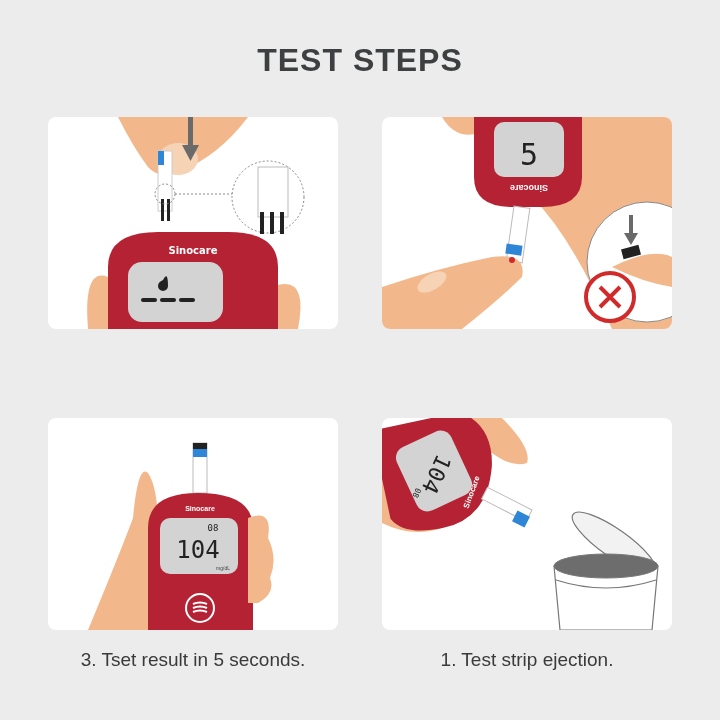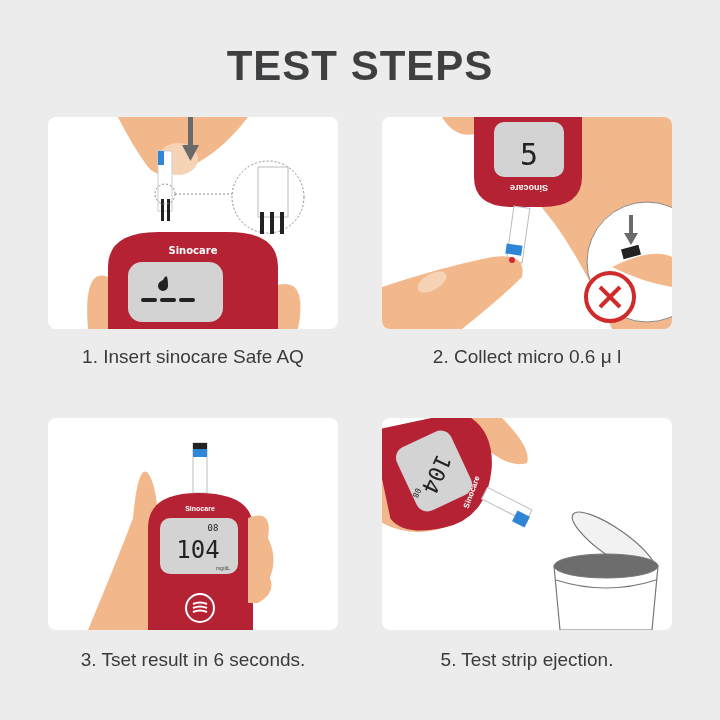--- a/index.html
+++ b/index.html
@@ -1,17 +1,17 @@
 <!DOCTYPE html>
 <html><head>
 <meta charset="utf-8">
 <style>
   html,body{margin:0;padding:0;}
   body{width:720px;height:720px;background:#ececec;position:relative;overflow:hidden;font-family:"Liberation Sans",sans-serif;}
-  .title{position:absolute;left:0;top:42px;width:720px;text-align:center;font-size:42px;font-weight:bold;color:#3d3f40;letter-spacing:1px;}
+  .title{position:absolute;left:0;top:42px;width:720px;text-align:center;font-size:32px;font-weight:bold;color:#3d3f40;letter-spacing:1px;}
   .panel{position:absolute;width:290px;height:212px;background:#fff;border-radius:8px;overflow:hidden;}
   .cap{position:absolute;width:340px;text-align:center;font-size:19px;color:#3a3a3a;line-height:24px;}
   .skin{fill:#f2b88b;}
   .red{fill:#b52233;}
   .scr{fill:#d3d3d3;}
 </style>
 </head>
 <body>
 
 <div class="title">TEST STEPS</div>
@@ -98,23 +98,21 @@
     <rect x="100" y="80" width="50" height="13" fill="#fff" stroke="#bbb" transform="rotate(27 125 86)"></rect>
     <rect x="132" y="95" width="14" height="12" fill="#2f86d6" transform="rotate(27 139 101)"></rect>
     <ellipse cx="232" cy="125" rx="50" ry="14" fill="#f2f2f2" stroke="#777" stroke-width="1.2" transform="rotate(35 232 125)"></ellipse>
     <path d="M172 148 L178 212 L270 212 L276 148Z" fill="#fff" stroke="#777" stroke-width="1.2"></path>
     <ellipse cx="224" cy="148" rx="52" ry="12" fill="#6d6d6d" stroke="#777"></ellipse>
     <path d="M174 162 Q224 178 274 162" fill="none" stroke="#777" stroke-width="1.2"></path>
   </svg>
 </div>
 
 <div class="cap" style="left:23px;top:345px;">
-  <div>1. Insert sinocare Safe AQ</div>
 </div>
 <div class="cap" style="left:357px;top:345px;">
-  <div>2. Collect micro 0.6 μ l</div>
 </div>
 <div class="cap" style="left:23px;top:648px;">
-  <div>3. Tset result in 6 seconds.</div>
+  <div>3. Tset result in 5 seconds.</div>
 </div>
 <div class="cap" style="left:357px;top:648px;">
-  <div>5. Test strip ejection.</div>
+  <div>1. Test strip ejection.</div>
 </div>
 
 </body></html>

